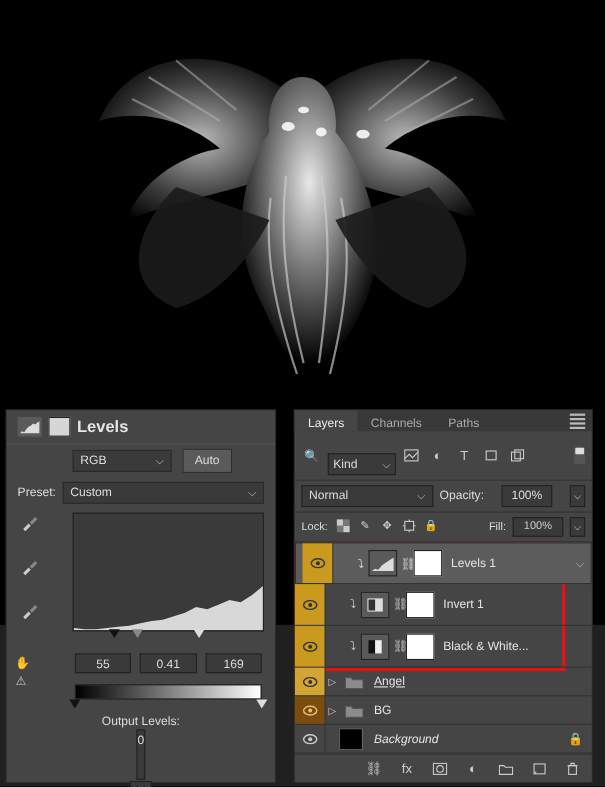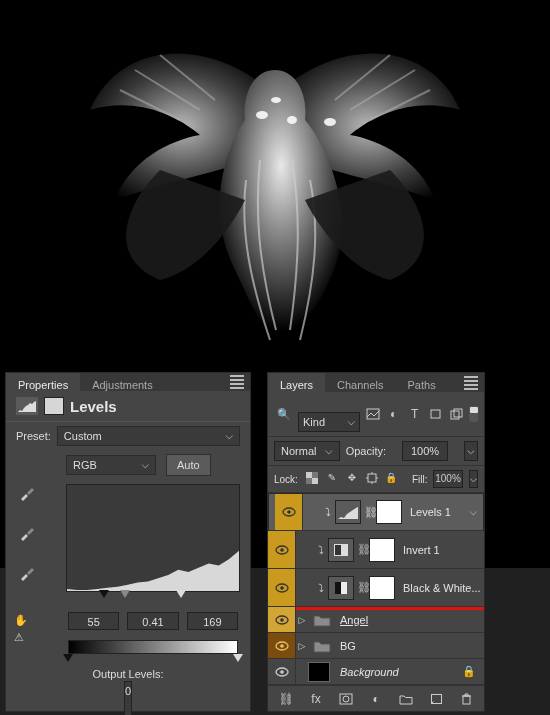--- a/index.html
+++ b/index.html
@@ -5,21 +5,21 @@
   * { box-sizing: border-box; margin: 0; padding: 0; font-family: Arial, Helvetica, sans-serif; }
   body { width: 550px; height: 715px; background: #000; overflow: hidden; position: relative; }
   .canvas-area { width: 550px; height: 368px; background: #000; position: relative; }
   .canvas-area svg { position: absolute; top: 0; left: 0; }
   .gray-band { position: absolute; top: 568px; left: 0; width: 550px; height: 147px; background: #202020; }
   .panels { position: absolute; top: 368px; left: 0; width: 550px; height: 347px; display: flex; gap: 18px; padding: 5px 6px 4px 6px; }
 
   
   .panel { background: #454545; display: flex; flex-direction: column; color: #ccc; font-size: 11px; box-shadow: 0 0 0 1px #2b2b2b; }
   .panel.props { width: 244px; }
-  .panel.layers { width: 216px; }
+  .panel.layers { width: 270px; }
   .tabbar { height: 26px; display: flex; align-items: stretch; background: #383838; }
   .tab { padding: 6px 12px 0 12px; color: #aaa; cursor: default; }
   .tab.active { background: #454545; color: #eaeaea; }
   .tabbar .menuBtn { margin-left: auto; width: 26px; display:flex; align-items:center; justify-content:center; }
   .hmenu { width:14px; }
   .hmenu div { height:2px; background:#bbb; margin:2px 0; }
 
   
   .pbody { flex:1; display:flex; flex-direction:column; padding: 0; }
   .hdr-levels { display:flex; align-items:center; gap:6px; padding:6px 10px 6px 10px; border-bottom:1px solid #555; }
@@ -166,55 +166,43 @@
       <path d="M390 170 C430 210 440 260 390 280 C350 270 320 230 305 200 Z"></path>
     </g>
   </svg>
 </div>
 
 <div class="gray-band"></div>
 
 <div class="panels">
 
   <div class="panel props">
-    <div class="tabbar">
-      <div class="tab active">Properties</div>
-      <div class="tab">Adjustments</div>
-      <div class="menuBtn">
-          <div class="hmenu">
-            <div></div>
-            <div></div>
-            <div></div>
-            <div></div>
-          </div>
-        </div>
-    </div>
     <div class="pbody" style="position:relative;">
       <div class="hdr-levels">
         <div class="ico-box">
           <svg class="mini-hist" viewBox="0 0 18 12">
               <polyline points="0,12 2,10 4,11 6,8 8,6 10,5 12,3 14,4 16,2 18,1 18,12" fill="#ddd"></polyline>
             </svg>
         </div>
         <div class="mask-thumb"></div>
         <div class="lvl-title">Levels</div>
       </div>
 
+      <div class="row" style="padding-left:60px; gap:10px;">
+        <div class="sel small">
+            <span>RGB</span>
+          </div>
+        <div class="btn">Auto</div>
+      </div>
+
       <div class="row">
         <span class="lbl">Preset:</span>
         <div class="sel">
             <span>Custom</span>
           </div>
-      </div>
-
-      <div class="row" style="padding-left:60px; gap:10px;">
-        <div class="sel small">
-            <span>RGB</span>
-          </div>
-        <div class="btn">Auto</div>
       </div>
 
       <div style="position:relative;">
         <div class="eyedrops">
           <div class="eyedrop">
               <svg width="16" height="16" viewBox="0 0 16 16">
                 <path d="M2 14 L7 9 L9 11 L4 16 Z" fill="#ccc"></path>
                 <path d="M8 8 L13 3 L15 5 L10 10 Z" fill="#888"></path>
               </svg>
             </div>

